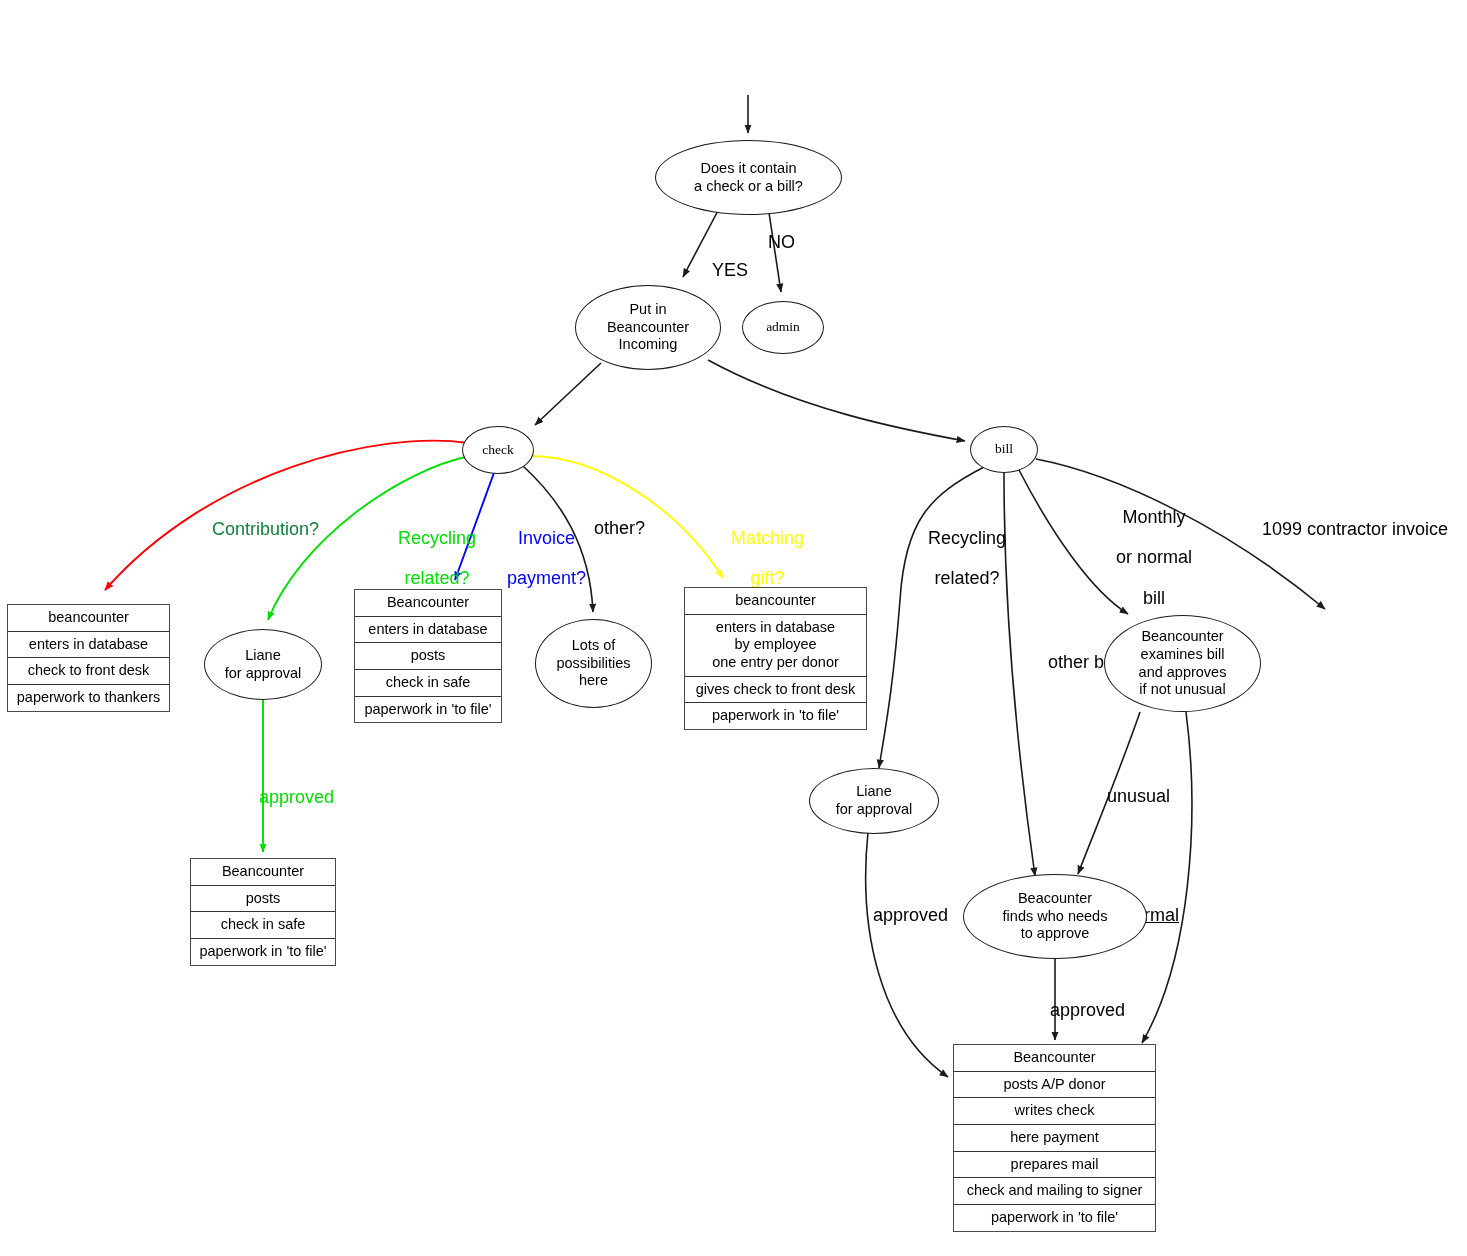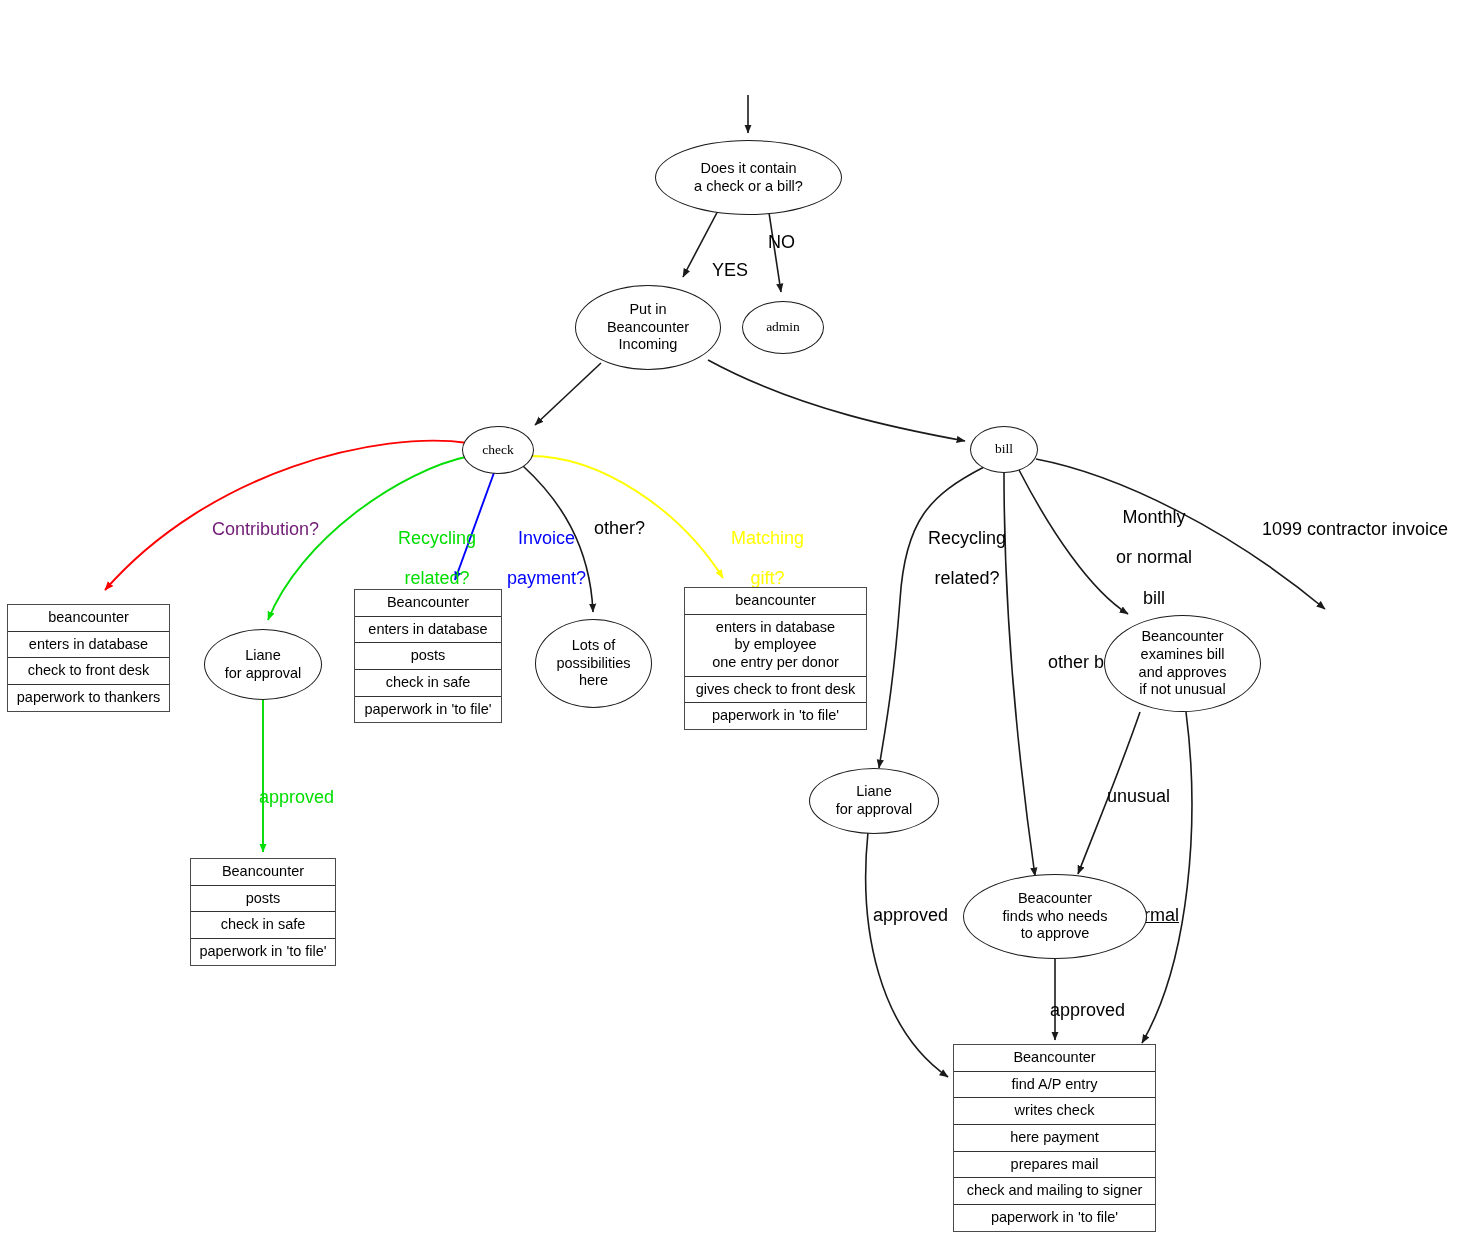--- a/index.html
+++ b/index.html
@@ -175,21 +175,21 @@
   </div>
 
   <div class="ellipse small" style="left:462px; top:426px; width:72px; height:48px;">
     <span class="ln">check</span>
   </div>
 
   <div class="ellipse small" style="left:970px; top:426px; width:68px; height:47px;">
     <span class="ln">bill</span>
   </div>
 
-  <div class="elabel" style="left:212px; top:519px; color:#701a75;">Contribution?</div>
+  <div class="elabel" style="left:212px; top:519px; color:#15803d;">Contribution?</div>
 
   <div class="elabel" style="left:378px; top:508px; color:#00dd00;">
     <span class="ln">Recycling</span><br>
     <span class="ln">related?</span>
   </div>
 
   <div class="elabel" style="left:487px; top:508px; color:#0000ff;">
     <span class="ln">Invoice</span><br>
     <span class="ln">payment?</span>
   </div>
@@ -282,21 +282,21 @@
   <div class="ellipse" style="left:963px; top:874px; width:184px; height:85px;">
     <span class="ln">Beacounter</span>
     <span class="ln">finds who needs</span>
     <span class="ln">to approve</span>
   </div>
 
   <div class="elabel" style="left:1050px; top:1000px;">approved</div>
 
   <div class="record" style="left:953px; top:1044px; width:203px;">
     <div class="row">Beancounter</div>
-    <div class="row">find A/P entry</div>
+    <div class="row">posts A/P donor</div>
     <div class="row">writes check</div>
     <div class="row">here payment</div>
     <div class="row">prepares mail</div>
     <div class="row">check and mailing to signer</div>
     <div class="row">paperwork in 'to file'</div>
   </div>
 
 </div>
 
 </body></html>

